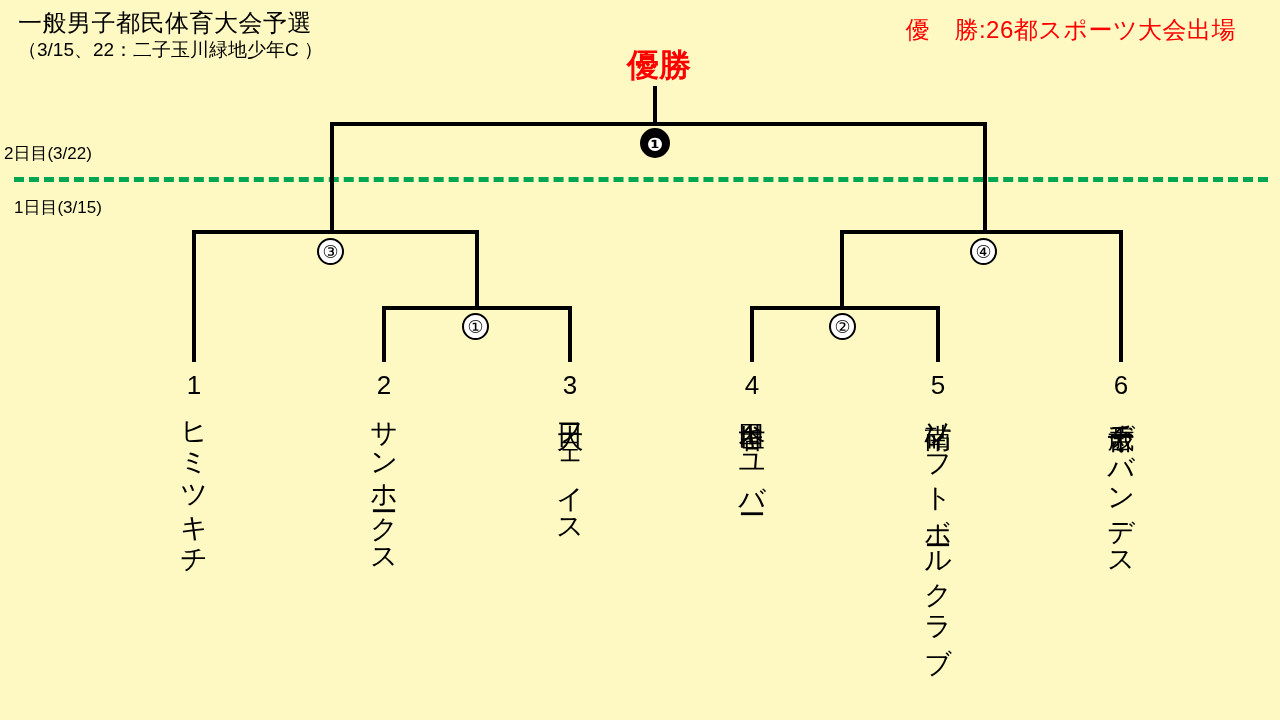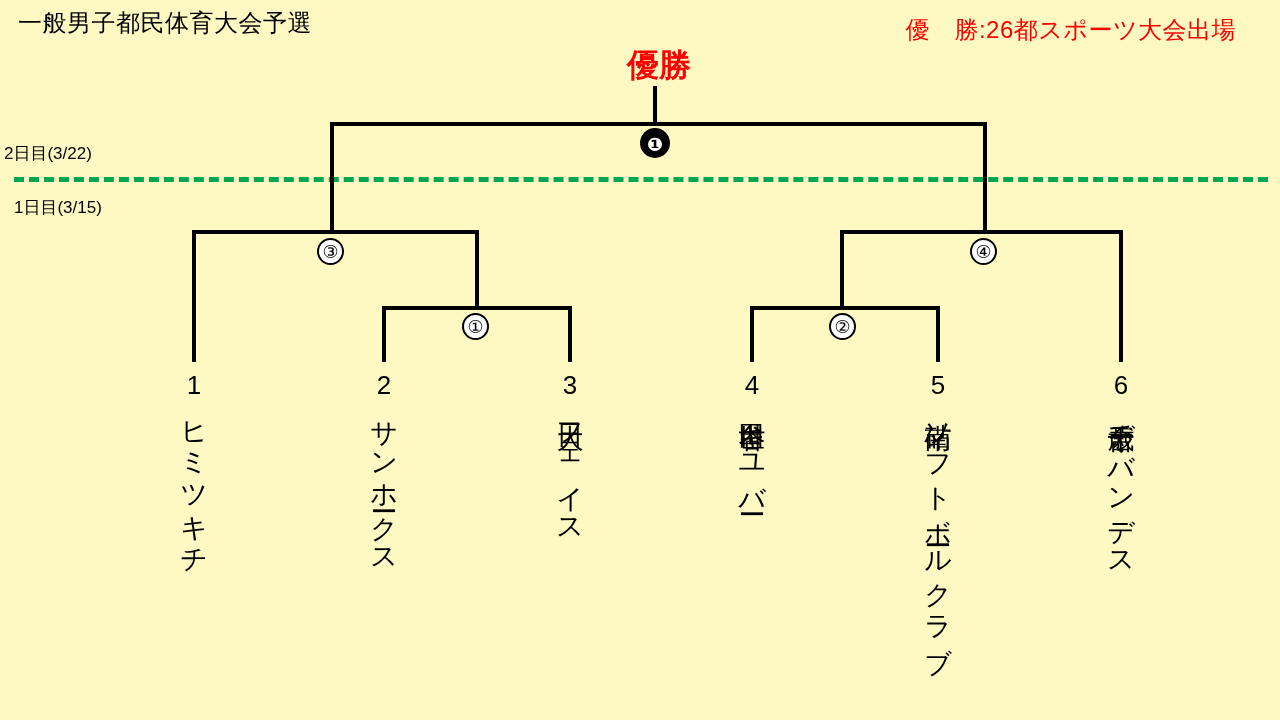--- a/index.html
+++ b/index.html
@@ -133,20 +133,21 @@
     white-space: nowrap;
   }
 </style>
 </head>
 <body>
 
 <div id="stage">
 
   <div class="title-block">
     <div class="title-main">一般男子都民体育大会予選</div>
+    <div class="title-sub">（3/15、22：二子玉川緑地少年C ）</div>
   </div>
 
   <div class="prize-note">優　勝:26都スポーツ大会出場</div>
   <div class="champion-label">優勝</div>
 
   <div class="day-label day2">2日目(3/22)</div>
   <div class="dashed-divider"></div>
   <div class="day-label day1">1日目(3/15)</div>
 
   <div class="vbar" style="left:653px; top:86px; height:38px;"></div>

